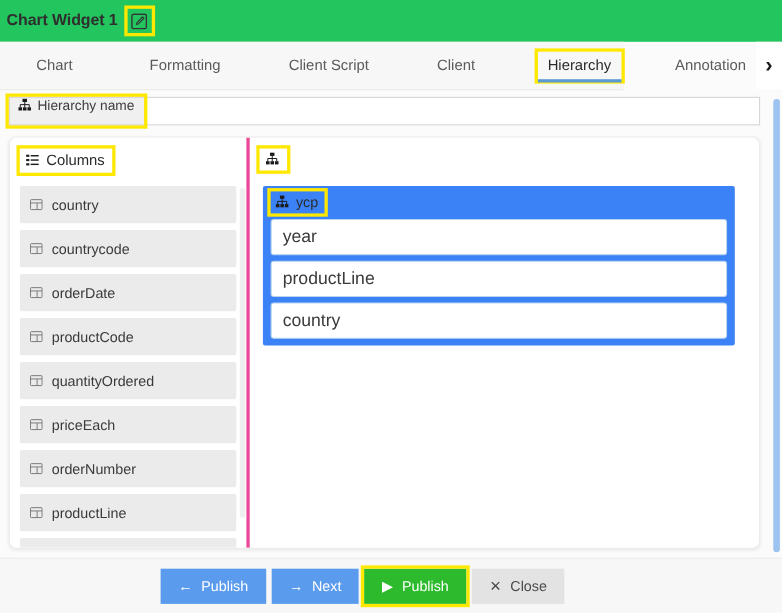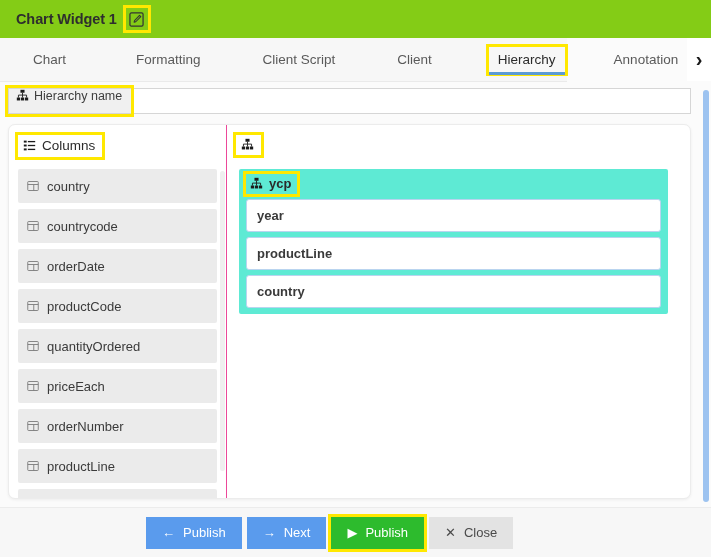--- a/index.html
+++ b/index.html
@@ -13,23 +13,23 @@
   #app {
     position: relative;
     width: 711px; height: 557px;
     background: #fbfbfb;
   }
 
   
   .titlebar {
     position: absolute; left: 0; top: 0;
     width: 711px; height: 38px;
-    background: #84cc16;
+    background: #22c55e;
     display: flex; align-items: center;
-    padding-left: 16px;
+    padding-left: 6px;
   }
   .title-text {
     font-size: 14.5px;
     font-weight: bold;
     color: #2e2e2e;
     letter-spacing: -0.1px;
   }
   .edit-icon-wrap {
     margin-left: 9px;
     width: 22px; height: 22px;
@@ -118,21 +118,21 @@
     position: absolute; left: 8px; top: 124px;
     width: 683px; height: 375px;
     background: #ffffff;
     border: 1px solid #ececec;
     border-radius: 7px;
     box-shadow: 0 1px 3px rgba(0,0,0,0.06);
     display: flex;
     overflow: hidden;
   }
   .pane { position: relative; height: 100%; }
-  .pane-columns { width: 218px; border-right: 1px solid #ec4899; }
+  .pane-columns { width: 218px; border-right: 3px solid #ec4899; }
   .pane-order   { width: 230px; border-right: 1px solid #ededed; }
   .pane-existing{ flex: 1; }
 
   .pane-title {
     display: inline-flex; align-items: center; gap: 6px;
     font-size: 13.5px;
     color: #2b2b2b;
     margin: 10px 0 0 9px;
     padding: 3px 7px 4px 5px;
     outline: 3px solid #ffe800;
@@ -196,24 +196,23 @@
   }
   .add-label {
     font-size: 12.5px;
     color: #2f2f2f;
   }
 
   
   .hier-box {
     position: absolute;
     left: 12px; right: 22px; top: 44px;
-    background: #5eead4;
+    background: #3b82f6;
     border-radius: 2px;
     padding-bottom: 6px;
-    font-weight: bold;
   }
   .hier-head {
     height: 30px;
     display: flex; align-items: center;
   }
   .hier-head-tag {
     display: inline-flex; align-items: center; gap: 6px;
     margin-left: 7px;
     padding: 2px 6px 3px 4px;
     font-size: 13px;
@@ -221,21 +220,21 @@
     outline: 3px solid #ffe800;
   }
   .hier-items { padding: 0 7px; }
   .hier-item {
     height: 33px;
     background: #ffffff;
     border: 1px solid #b9d4ef;
     border-radius: 3px;
     display: flex; align-items: center;
     padding-left: 10px;
-    font-size: 13px;
+    font-size: 16px;
     color: #3a3a3a;
     margin-bottom: 5px;
   }
   .hier-item:last-child { margin-bottom: 0; }
 
   
   .outer-scroll {
     position: absolute;
     right: 2px; top: 90px;
     width: 6px; height: 412px;

